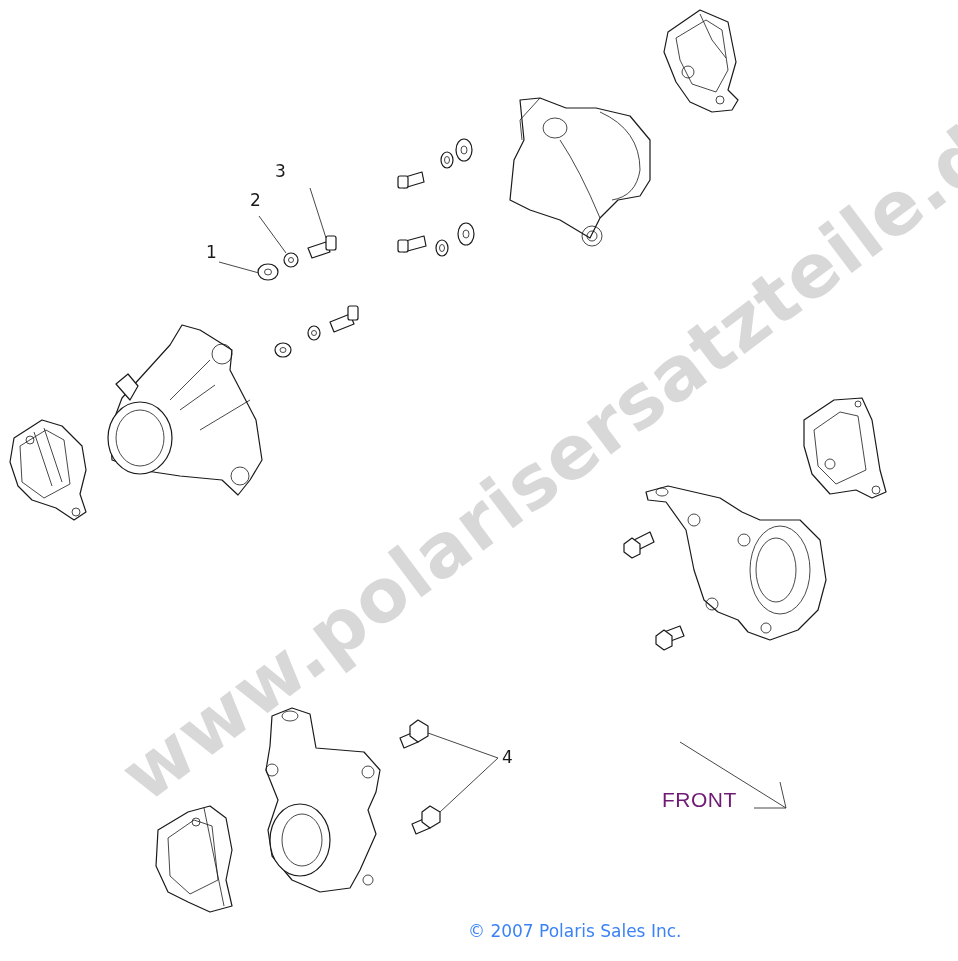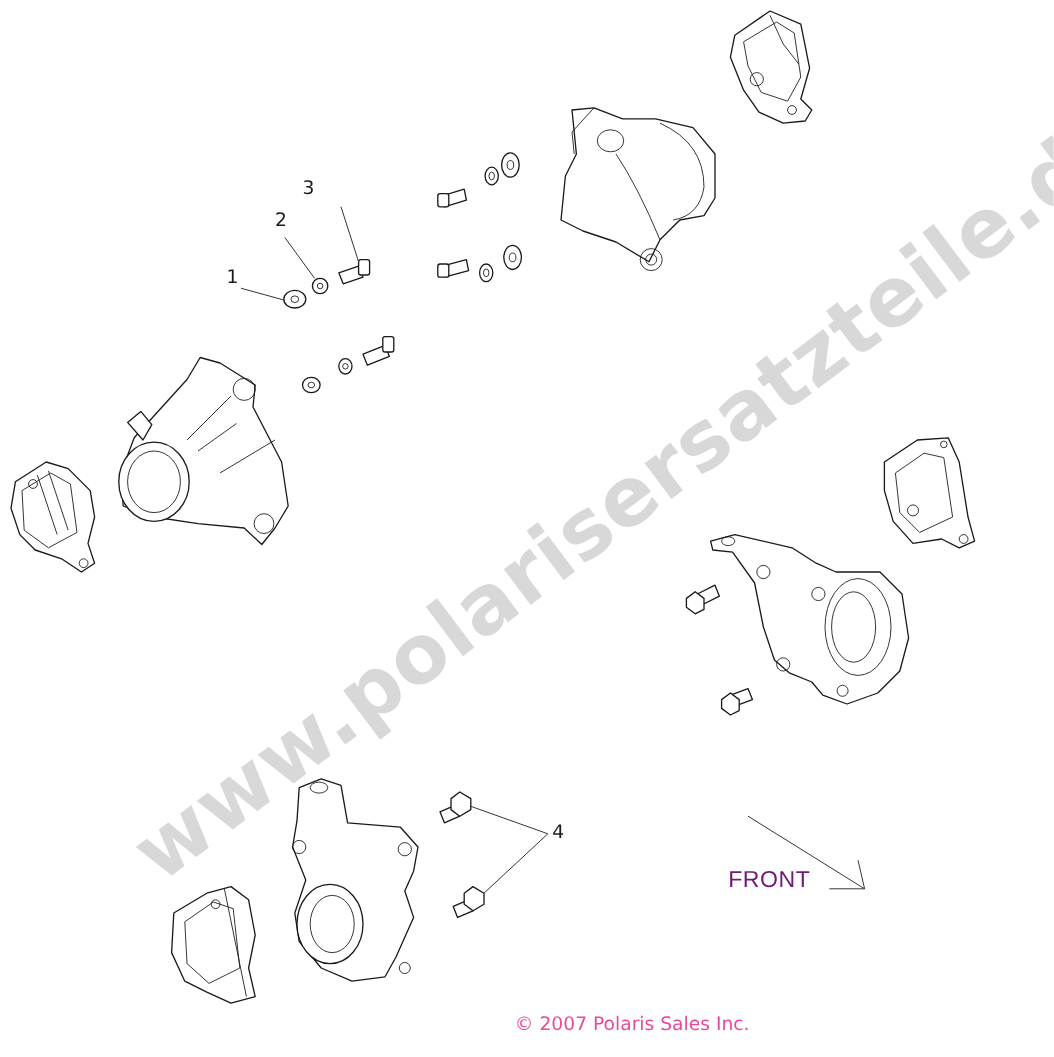--- a/index.html
+++ b/index.html
@@ -3,21 +3,21 @@
 <meta charset="utf-8">
 <style>
   html, body { margin:0; padding:0; background:#ffffff; }
   #canvas { position:relative; width:958px; height:961px; overflow:hidden; background:#ffffff; font-family:"DejaVu Sans", sans-serif; }
   svg.layer { position:absolute; left:0; top:0; }
   .part { fill:#ffffff; stroke:#1a1a1a; stroke-width:1.2; stroke-linejoin:round; stroke-linecap:round; }
   .thin { fill:none; stroke:#1a1a1a; stroke-width:0.8; }
   .leader { fill:none; stroke:#333333; stroke-width:0.9; }
   .callout { position:absolute; font-family:"DejaVu Sans", sans-serif; font-size:17px; color:#1a1a1a; line-height:1; }
   .front-label { position:absolute; left:662px; top:788px; font-family:Liberation Sans, sans-serif; font-size:21px; color:#701a75; letter-spacing:0.5px; }
-  .copyright { position:absolute; left:468px; top:921px; font-family:"DejaVu Sans", sans-serif; font-size:17px; color:#ec4899; }
+  .copyright { position:absolute; left:468px; top:921px; font-family:"DejaVu Sans", sans-serif; font-size:17px; color:#3b82f6; }
   .watermark { position:absolute; left:40px; top:470px; width:900px; font-family:"DejaVu Sans", sans-serif; font-weight:bold; font-size:74px; color:#d2d2d2; opacity:0.85; transform:rotate(-37deg); transform-origin:center; white-space:nowrap; text-align:center; pointer-events:none; letter-spacing:1px; }
 </style>
 </head>
 <body>
 
 <div id="canvas">
 
   <div class="watermark">www.polarisersatzteile.de</div>
 
   <svg class="layer" width="958" height="961" viewBox="0 0 958 961">

